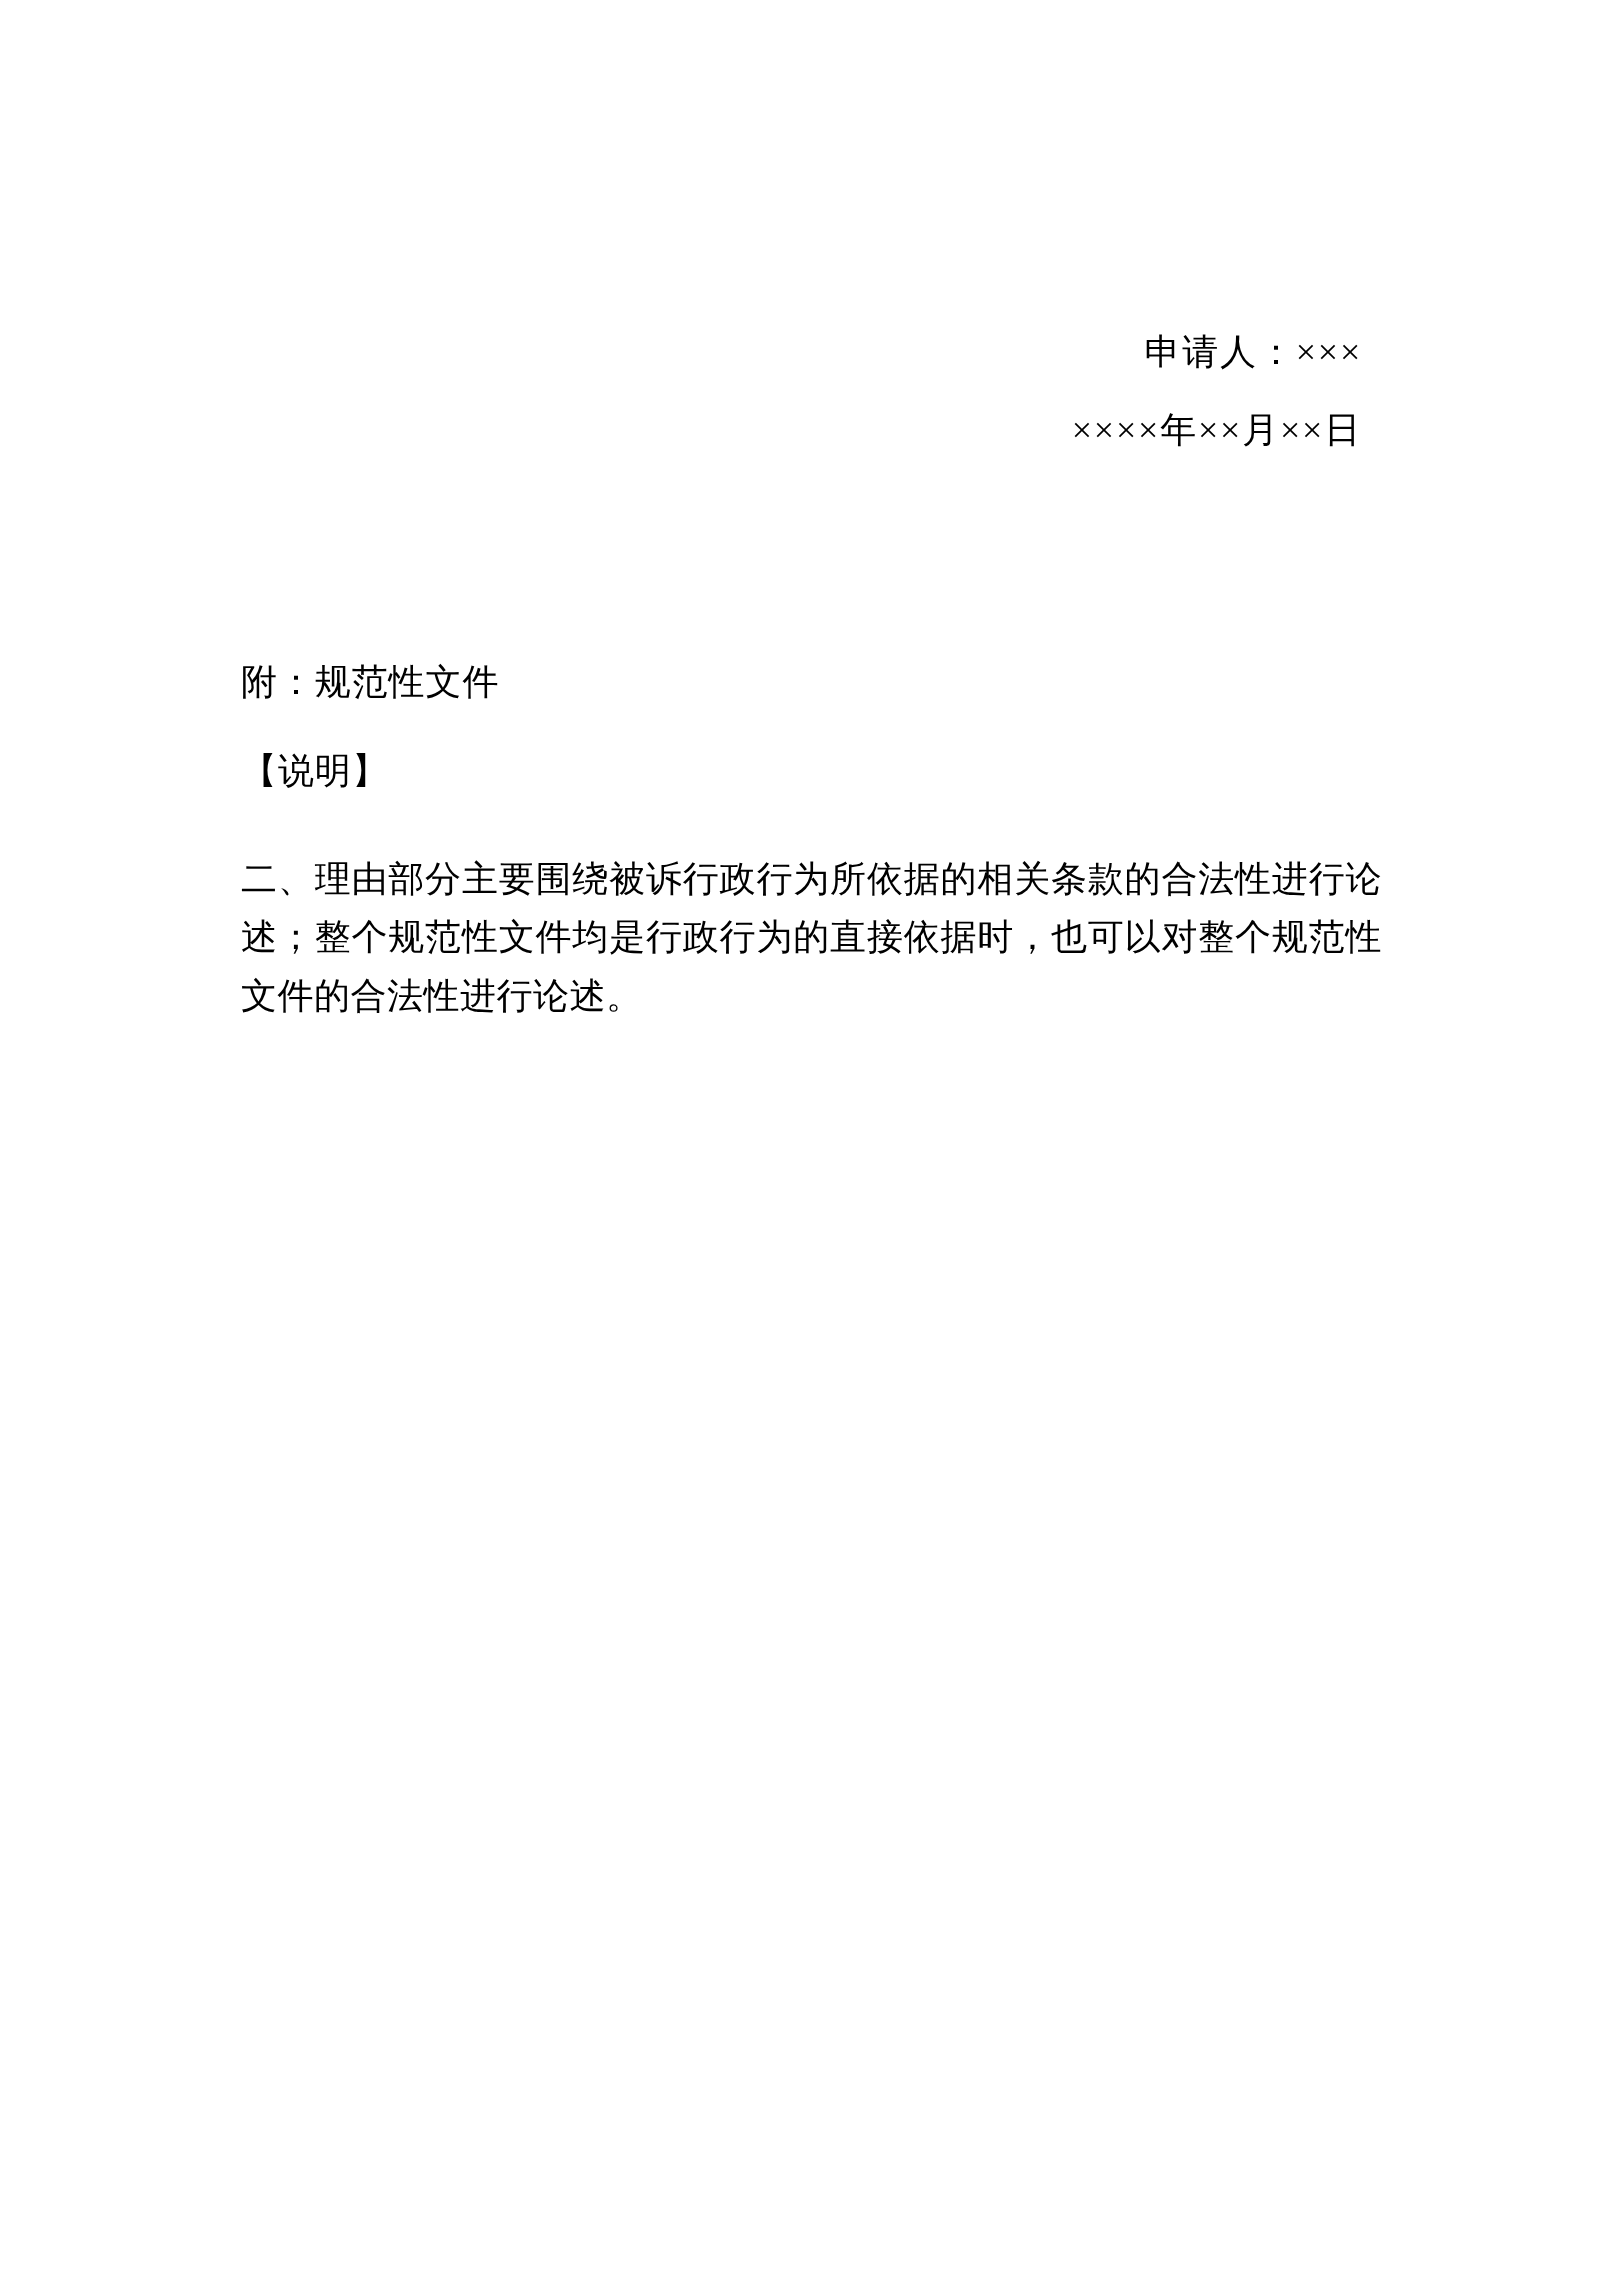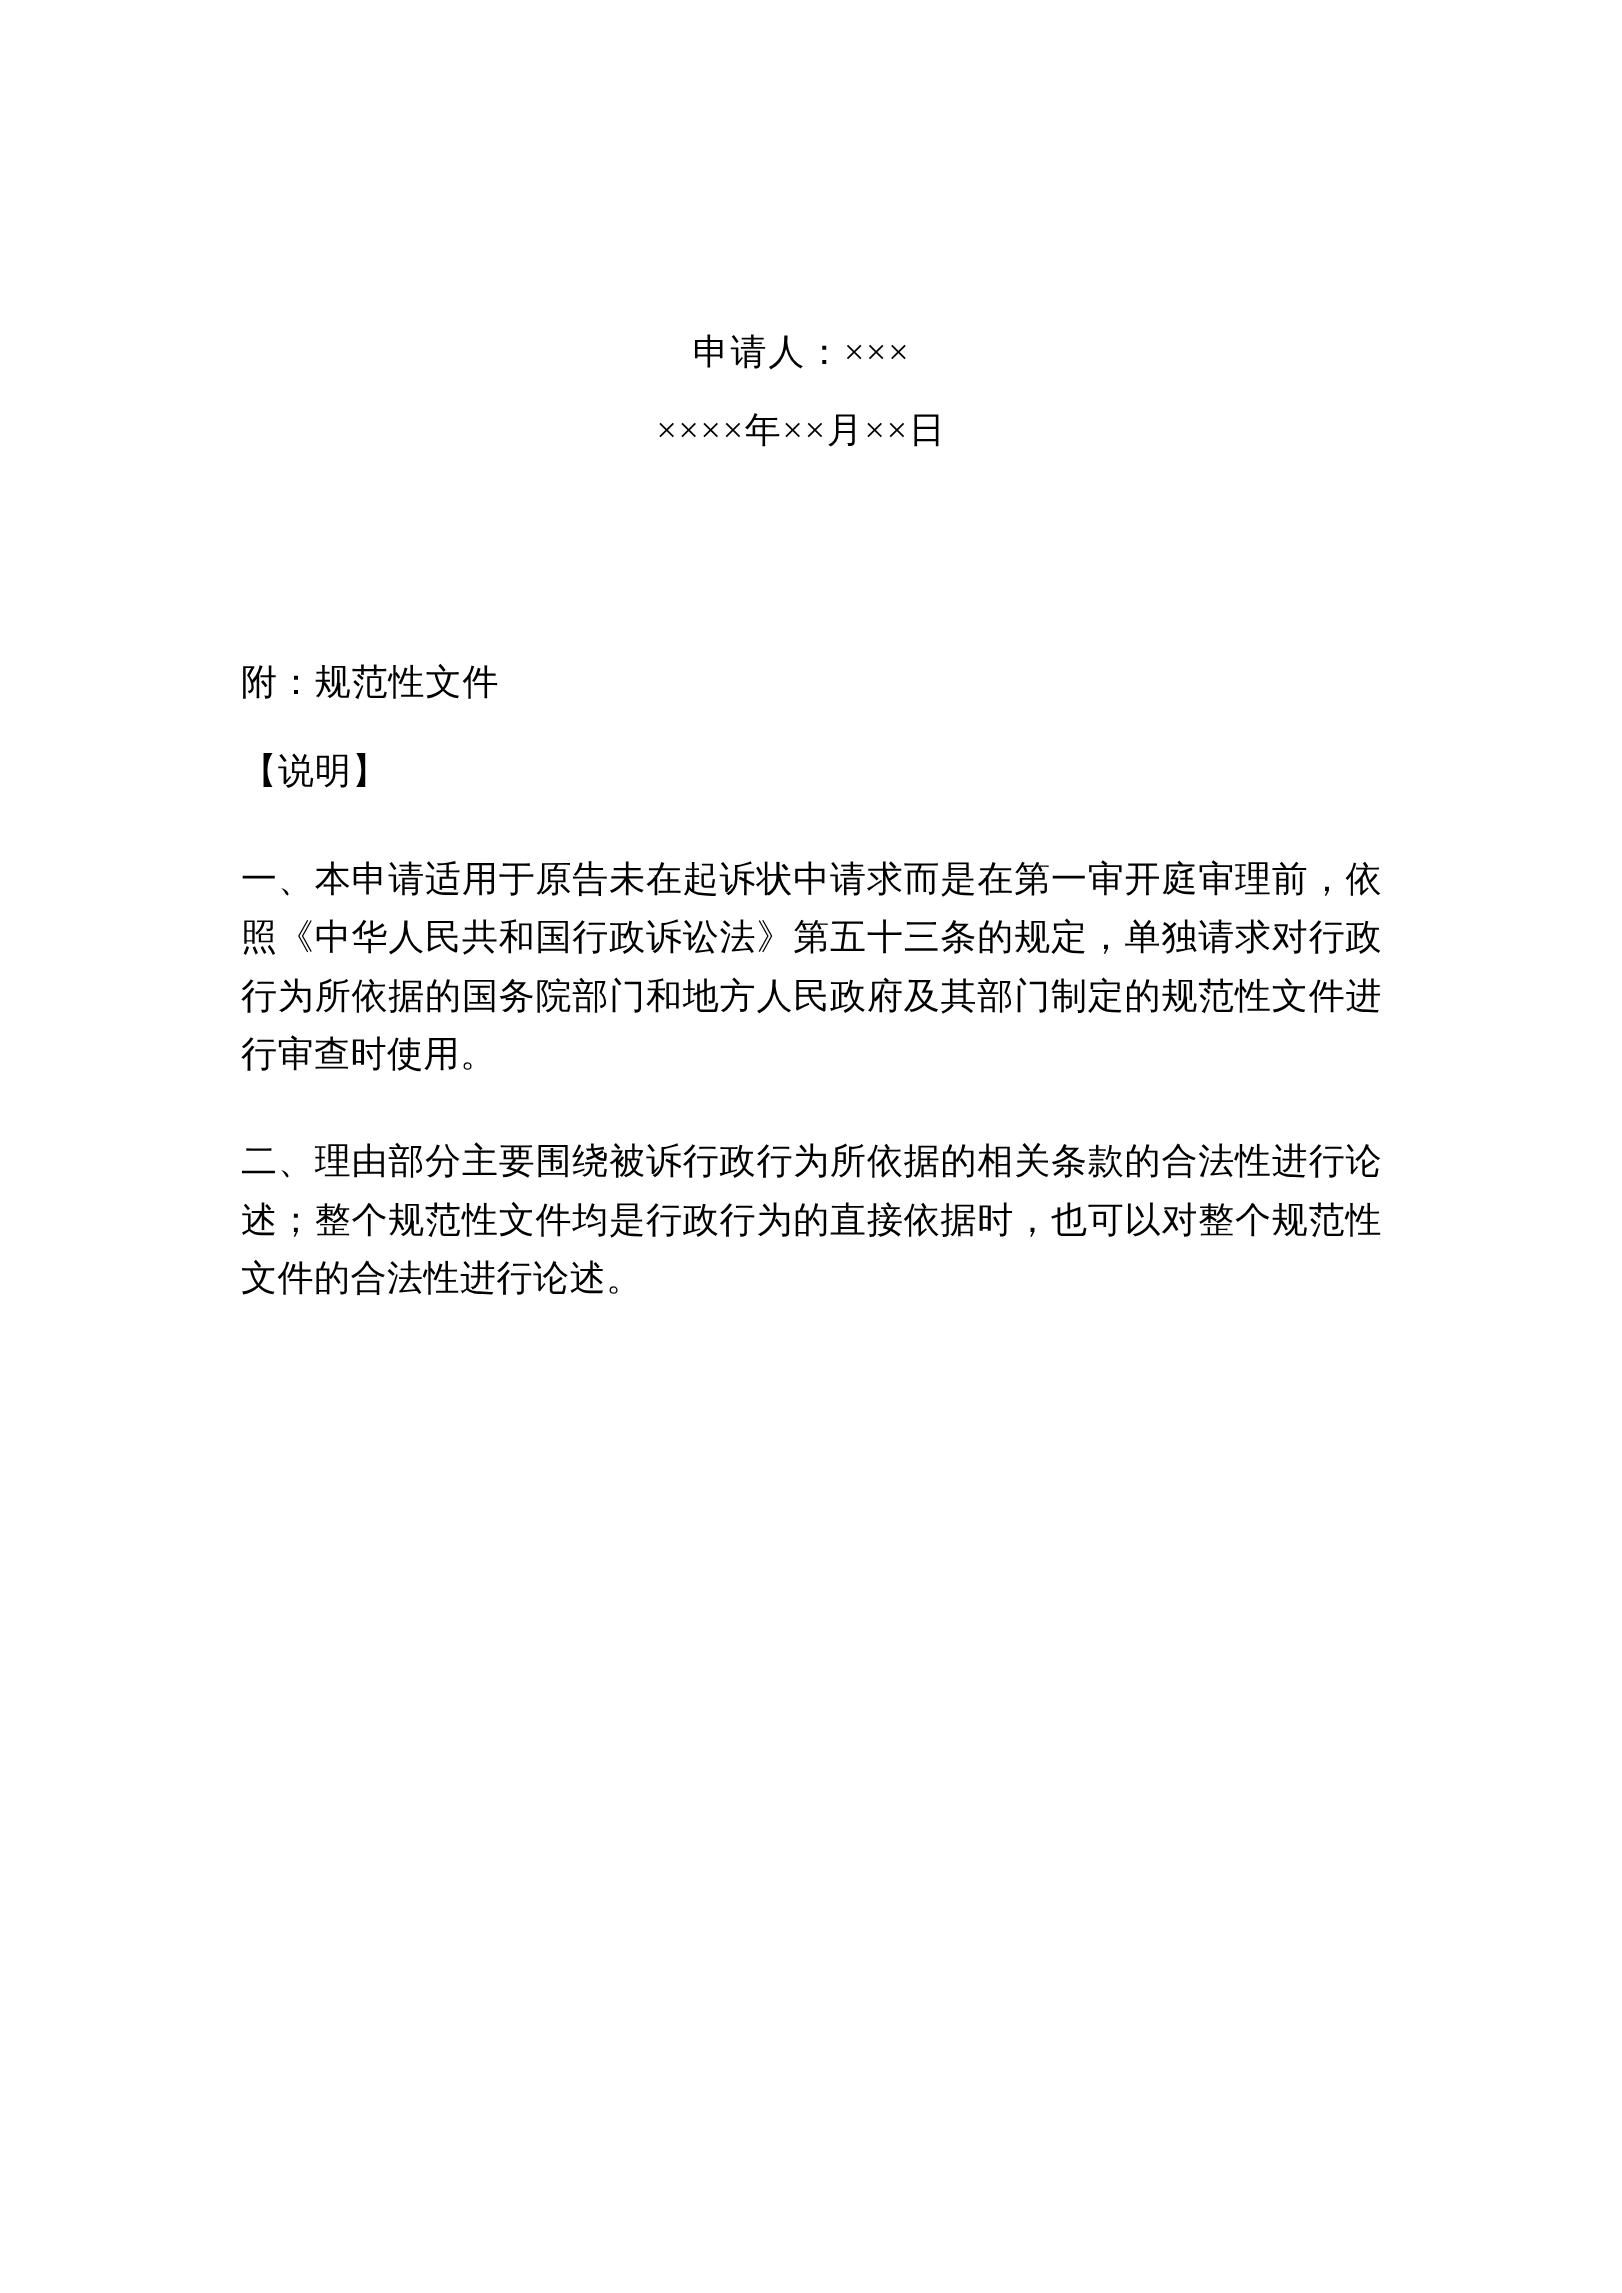--- a/index.html
+++ b/index.html
@@ -21,21 +21,21 @@
     overflow: hidden;
   }
   .content {
     position: absolute;
     left: 241px;
     top: 0;
     width: 1141px;
   }
   .sig-block {
     margin-top: 327px;
-    text-align: center;
+    text-align: right;
   }
   .sig-line {
     font-size: 36px;
     line-height: 1.4;
     letter-spacing: 1.8px;
     padding-right: 20px;
   }
   .sig-line.date {
     margin-top: 28px;
   }
@@ -68,18 +68,17 @@
 
     <div class="sig-block">
       <div class="sig-line">申请人：×××</div>
       <div class="sig-line date">××××年××月××日</div>
     </div>
 
     <div class="attach">附：规范性文件</div>
 
     <div class="note-title">【说明】</div>
 
-    <div class="para">一、本申请适用于原告未在起诉状中请求而是在第一审开庭审理前，依照《中华人民共和国行政诉讼法》第五十三条的规定，单独请求对行政行为所依据的国务院部门和地方人民政府及其部门制定的规范性文件进行审查时使用。</div>
     <div class="para">二、理由部分主要围绕被诉行政行为所依据的相关条款的合法性进行论述；整个规范性文件均是行政行为的直接依据时，也可以对整个规范性文件的合法性进行论述。</div>
 
   </div>
 </div>
 
 
 </body></html>

